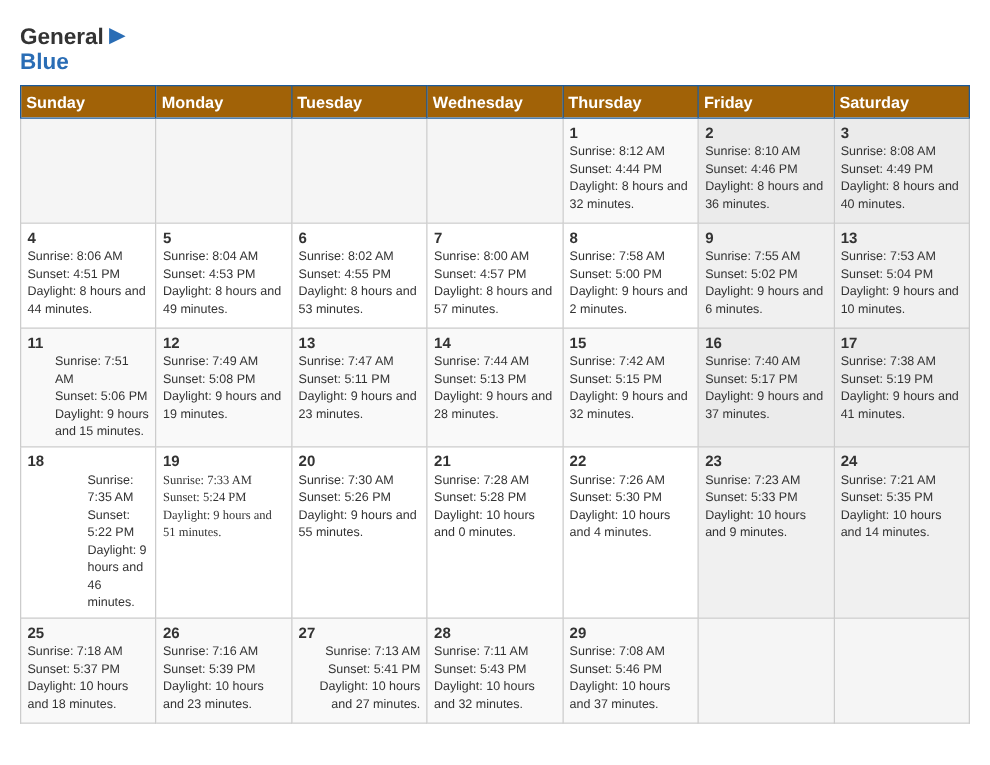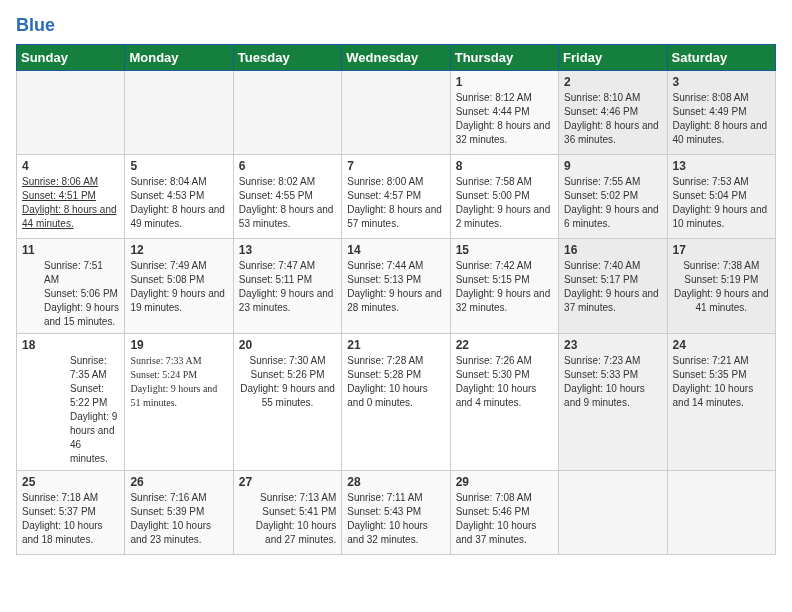--- a/index.html
+++ b/index.html
@@ -38,21 +38,21 @@
     .calendar-subtitle {
       font-size: 16px;
       color: #444;
     }
     table {
       width: 100%;
       border-collapse: collapse;
       table-layout: fixed;
     }
     thead tr th {
-      background-color: #15803d;
+      background-color: #a16207;
       color: #fff;
       font-size: 13px;
       font-weight: bold;
       padding: 5px 4px;
       text-align: left;
       border: 1px solid #1a5a9a;
     }
     tbody tr td {
       border: 1px solid #ccc;
       vertical-align: top;
@@ -86,20 +86,23 @@
     .empty-cell {
       background: #f5f5f5 !important;
     }
   </style>
 </head>
 <body>
 
 <div class="header-area">
   <div class="logo">
     <div>
+      <div class="logo-text">
+        <span class="logo-general">General</span><span style="color:#2a6db5;font-size:22px;">►</span>
+      </div>
       <div class="logo-text">
         <span class="logo-blue">Blue</span>
       </div>
     </div>
   </div>
   <div class="title-block">
     <div class="calendar-title"></div>
     <div class="calendar-subtitle"></div>
   </div>
 </div>
@@ -137,21 +140,21 @@
         <td>
           <span class="day-num">3</span>
           <div class="day-info" style="white-space: pre-line;">Sunrise: 8:08 AM
 Sunset: 4:49 PM
 Daylight: 8 hours and 40 minutes.</div>
         </td>
       </tr>
       <tr>
         <td>
           <span class="day-num">4</span>
-          <div class="day-info" style="white-space: pre-line; text-decoration: underline;">Sunrise: 8:06 AM
+          <div class="day-info" style="white-space: pre-line;">Sunrise: 8:06 AM
 Sunset: 4:51 PM
 Daylight: 8 hours and 44 minutes.</div>
         </td>
         <td>
           <span class="day-num">5</span>
           <div class="day-info" style="white-space: pre-line;">Sunrise: 8:04 AM
 Sunset: 4:53 PM
 Daylight: 8 hours and 49 minutes.</div>
         </td>
         <td>
@@ -217,41 +220,41 @@
 Daylight: 9 hours and 32 minutes.</div>
         </td>
         <td>
           <span class="day-num">16</span>
           <div class="day-info" style="white-space: pre-line;">Sunrise: 7:40 AM
 Sunset: 5:17 PM
 Daylight: 9 hours and 37 minutes.</div>
         </td>
         <td>
           <span class="day-num">17</span>
-          <div class="day-info" style="white-space: pre-line; text-align: center;">Sunrise: 7:38 AM
+          <div class="day-info" style="white-space: pre-line;">Sunrise: 7:38 AM
 Sunset: 5:19 PM
 Daylight: 9 hours and 41 minutes.</div>
         </td>
       </tr>
       <tr>
         <td>
           <span class="day-num">18</span>
           <div class="day-info" style="white-space: pre-line; margin-left: 48px;">Sunrise: 7:35 AM
 Sunset: 5:22 PM
 Daylight: 9 hours and 46 minutes.</div>
         </td>
         <td>
           <span class="day-num">19</span>
           <div class="day-info" style="white-space: pre-line; font-family: Liberation Serif, serif;">Sunrise: 7:33 AM
 Sunset: 5:24 PM
 Daylight: 9 hours and 51 minutes.</div>
         </td>
         <td>
           <span class="day-num">20</span>
-          <div class="day-info" style="white-space: pre-line; text-align: center;">Sunrise: 7:30 AM
+          <div class="day-info" style="white-space: pre-line;">Sunrise: 7:30 AM
 Sunset: 5:26 PM
 Daylight: 9 hours and 55 minutes.</div>
         </td>
         <td>
           <span class="day-num">21</span>
           <div class="day-info" style="white-space: pre-line;">Sunrise: 7:28 AM
 Sunset: 5:28 PM
 Daylight: 10 hours and 0 minutes.</div>
         </td>
         <td>

